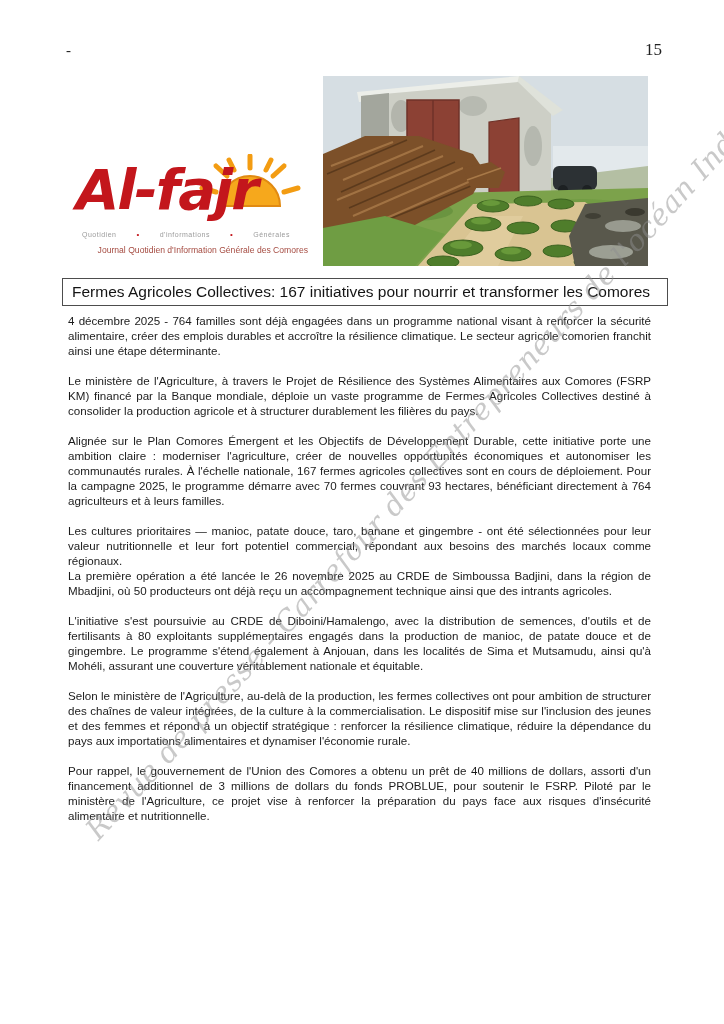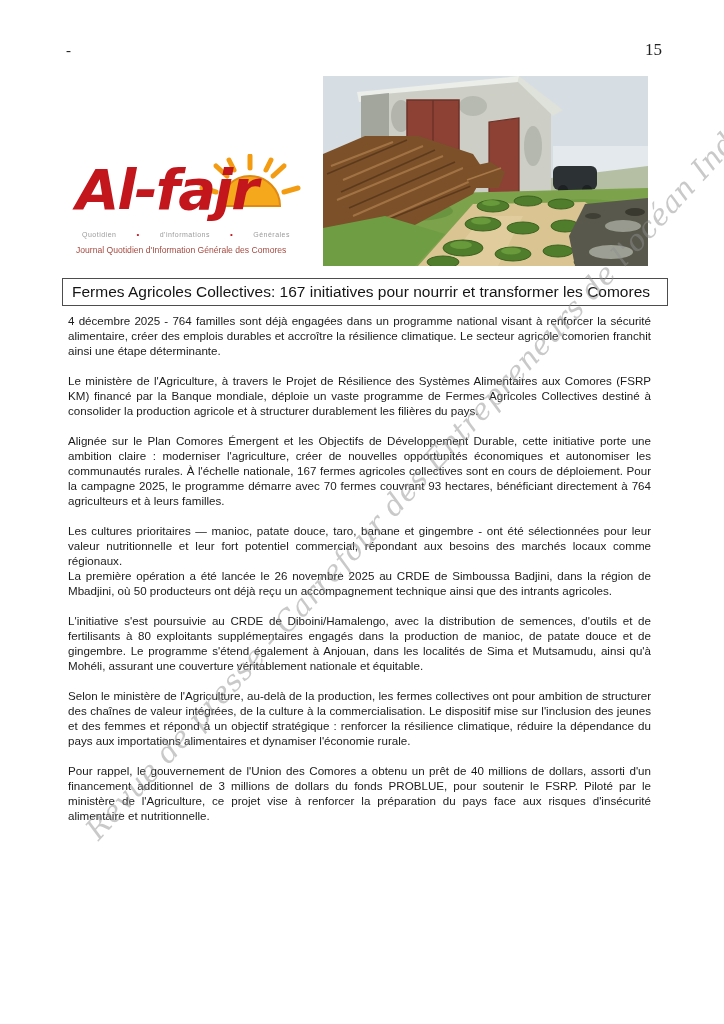--- a/index.html
+++ b/index.html
@@ -23,21 +23,21 @@
     font-family:"DejaVu Sans","Liberation Sans",sans-serif;
     font-weight:800;font-size:56px;line-height:60px;letter-spacing:-2px;
     color:var(--logo-red,#c3161c);white-space:nowrap;
   }
   .logo-tagline{
     position:relative;z-index:2;display:flex;justify-content:space-between;align-items:center;
     width:208px;margin:2px 0 0 6px;font-size:7px;color:#9b9b9b;letter-spacing:.5px;
   }
   .logo-tagline .dot{color:var(--logo-red,#c3161c);font-size:8px;}
   .logo-subtitle{
-    margin-top:6px;text-align:left;width:232px;white-space:nowrap;
+    margin-top:6px;text-align:right;width:232px;white-space:nowrap;
     font-size:8.6px;color:var(--subtitle-red,#a54b41);
   }
   
   .headline-box{
     position:absolute;left:62px;top:278px;width:606px;height:28px;box-sizing:border-box;
     border:1.5px solid var(--border-dark,#4d4d4d);background:#fff;
     font-size:15.5px;line-height:25px;padding-left:9px;color:#141414;white-space:nowrap;
     z-index:2;
   }
   

